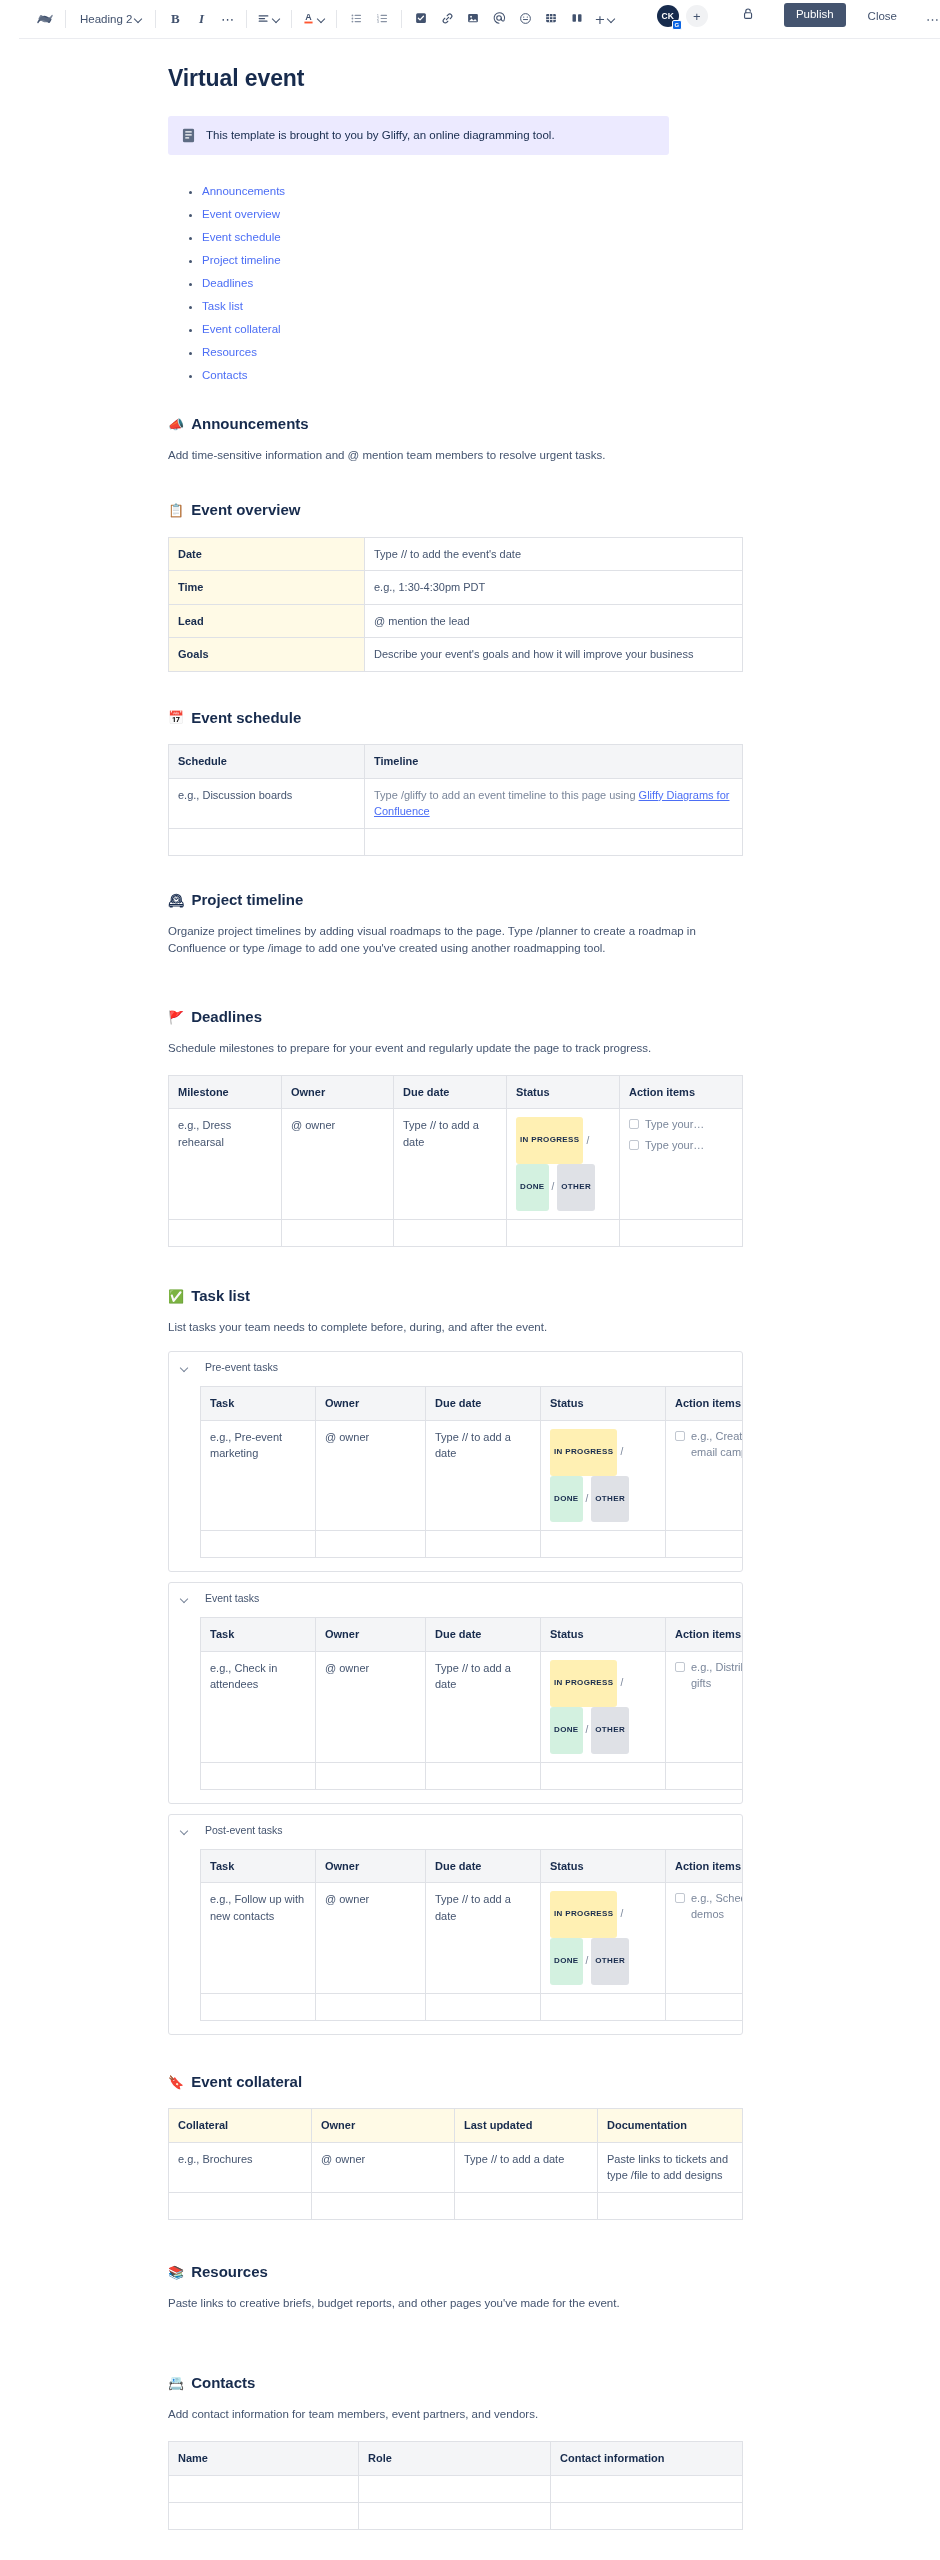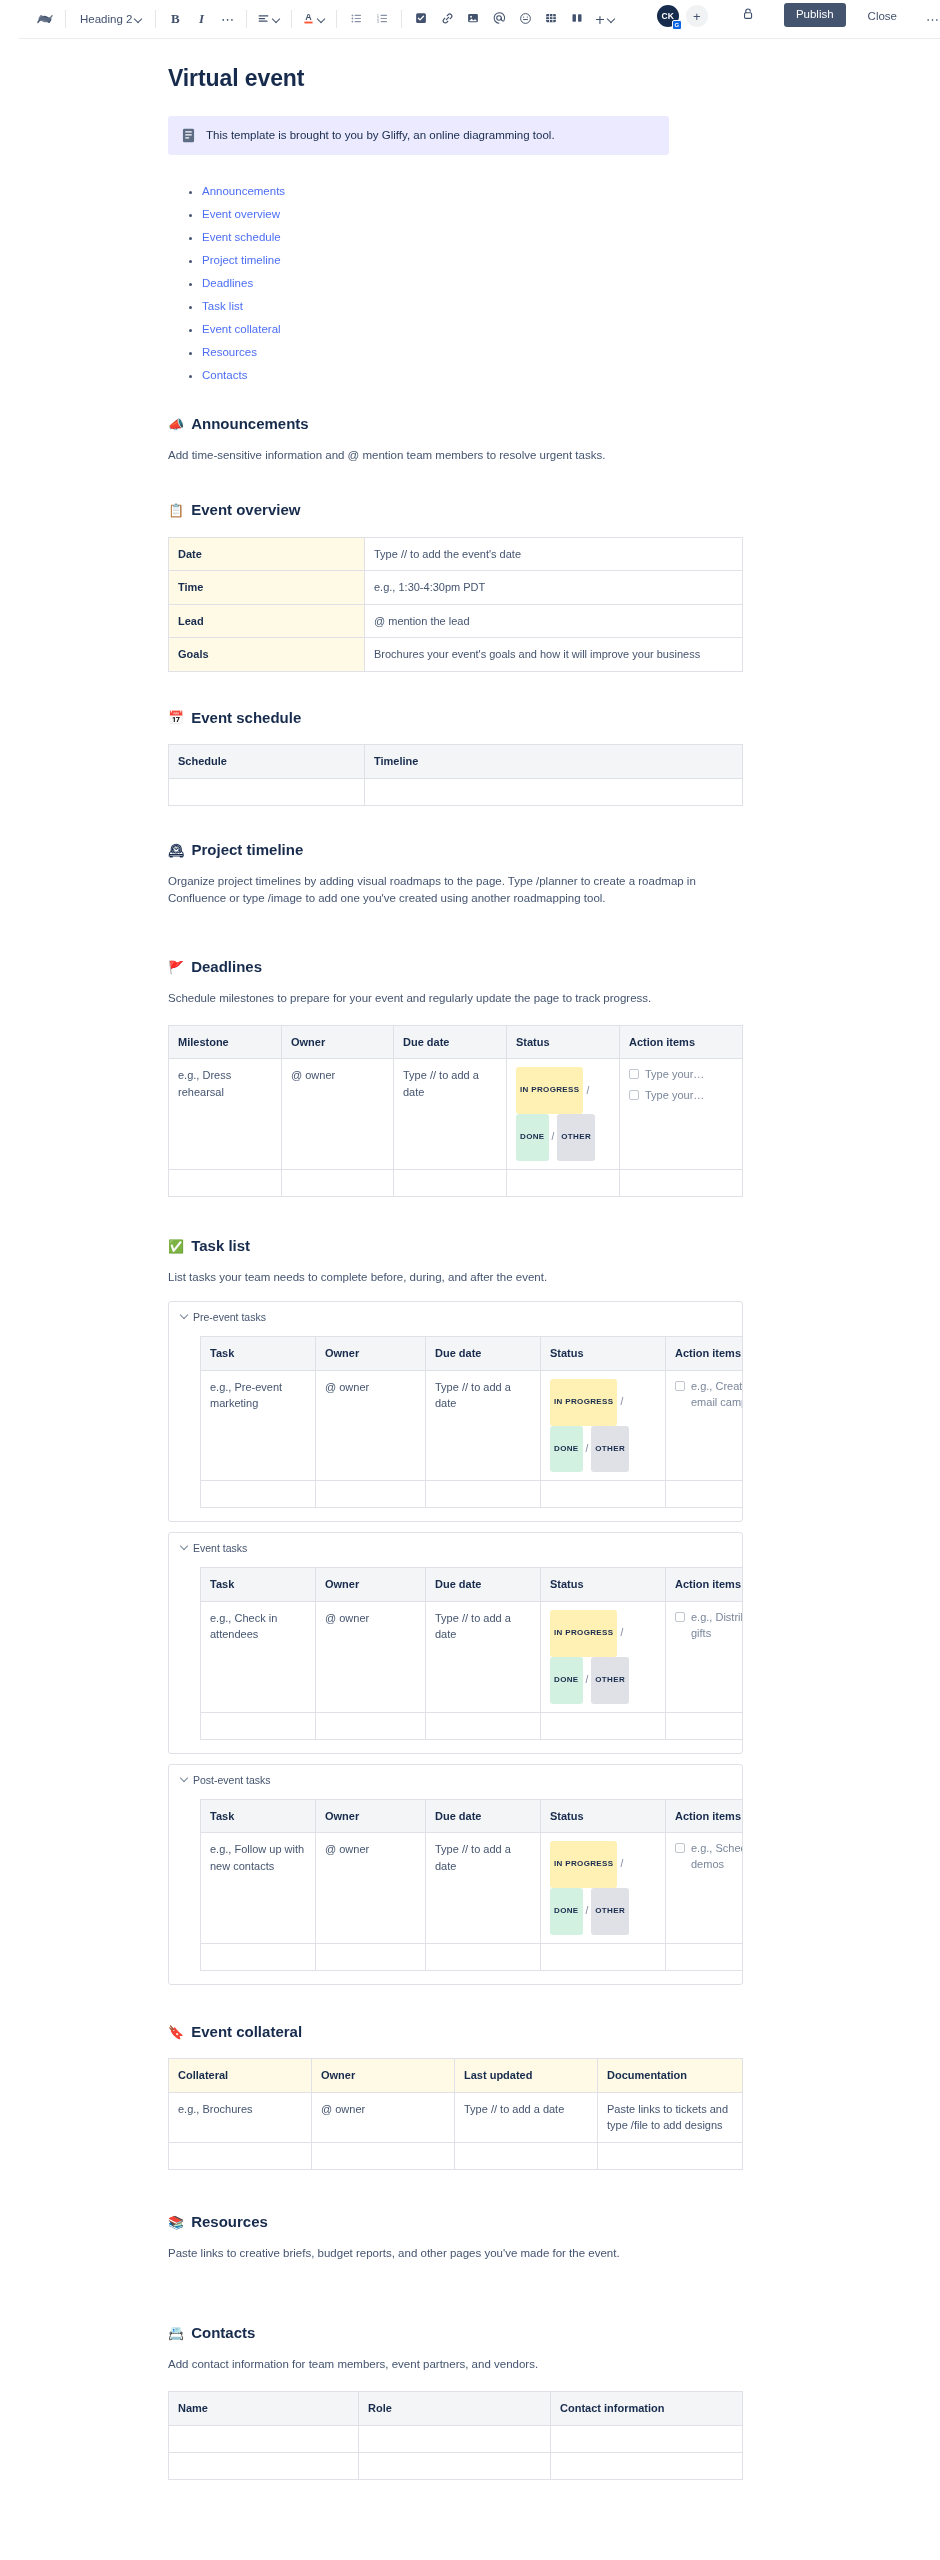--- a/index.html
+++ b/index.html
@@ -129,21 +129,21 @@
     width:10px;height:10px;border:1.3px solid #c1c7d0;border-radius:2px;flex:none;margin-top:2px;background:#fff;
   }
   .task-txt{ color:#7a869a; font-size:11px; line-height:1.45; }
 
   
   .expand{
     border:1px solid #dfe1e6; border-radius:3px; margin-top:15px;
     padding:9px 11px 13px 11px; width:575px; overflow:hidden;
   }
   .expand + .expand{ margin-top:10px; }
-  .expand-head{ display:flex; align-items:flex-start; gap:4px; cursor:pointer; }
+  .expand-head{ display:flex; align-items:flex-end; gap:16px; cursor:pointer; }
   .expand-chev{ width:9px;height:9px;position:relative;flex:none; }
   .expand-chev:after{
     content:""; position:absolute; left:1px; top:1px;
     width:5px;height:5px; border-right:1.3px solid #7a869a; border-bottom:1.3px solid #7a869a;
     transform:rotate(45deg);
   }
   .expand-title{ font-size:10.5px; color:#44546f; }
   .expand-body{ margin-left:20px; margin-top:4px; }
   table.ct.wide{ width:620px; margin-top:13px; }
   table.ct.wide col.c1{ width:115px;}
@@ -386,41 +386,47 @@
         <tr>
           <td class="cream">Time</td>
           <td class="cell-ph">e.g., 1:30-4:30pm PDT</td>
         </tr>
         <tr>
           <td class="cream">Lead</td>
           <td class="cell-ph">@ mention the lead</td>
         </tr>
         <tr>
           <td class="cream">Goals</td>
-          <td class="cell-ph">Brochures your event's goals and how it will improve your business</td>
+          <td class="cell-ph">Describe your event's goals and how it will improve your business</td>
         </tr>
       </tbody>
     </table>
 
     <h2 class="sec" style="margin-top:37px">
       <span class="emoji">📅</span>
       <span>Event schedule</span>
     </h2>
     <table class="ct">
       <colgroup>
           <col style="width:196px">
           <col>
         </colgroup>
       <thead>
         <tr>
           <th>Schedule</th>
           <th>Timeline</th>
         </tr>
       </thead>
       <tbody>
+        <tr>
+          <td class="cell-ph">e.g., Discussion boards</td>
+          <td>
+            <span class="cell-ph">Type /gliffy to add an event timeline to this page using </span><a href="#" class="cell-link">Gliffy Diagrams for Confluence</a>
+          </td>
+        </tr>
         <tr class="rowh">
           <td></td>
           <td></td>
         </tr>
       </tbody>
     </table>
 
     <h2 class="sec" style="margin-top:35px">
       <span class="emoji">🕰</span>
       <span>Project timeline</span>

